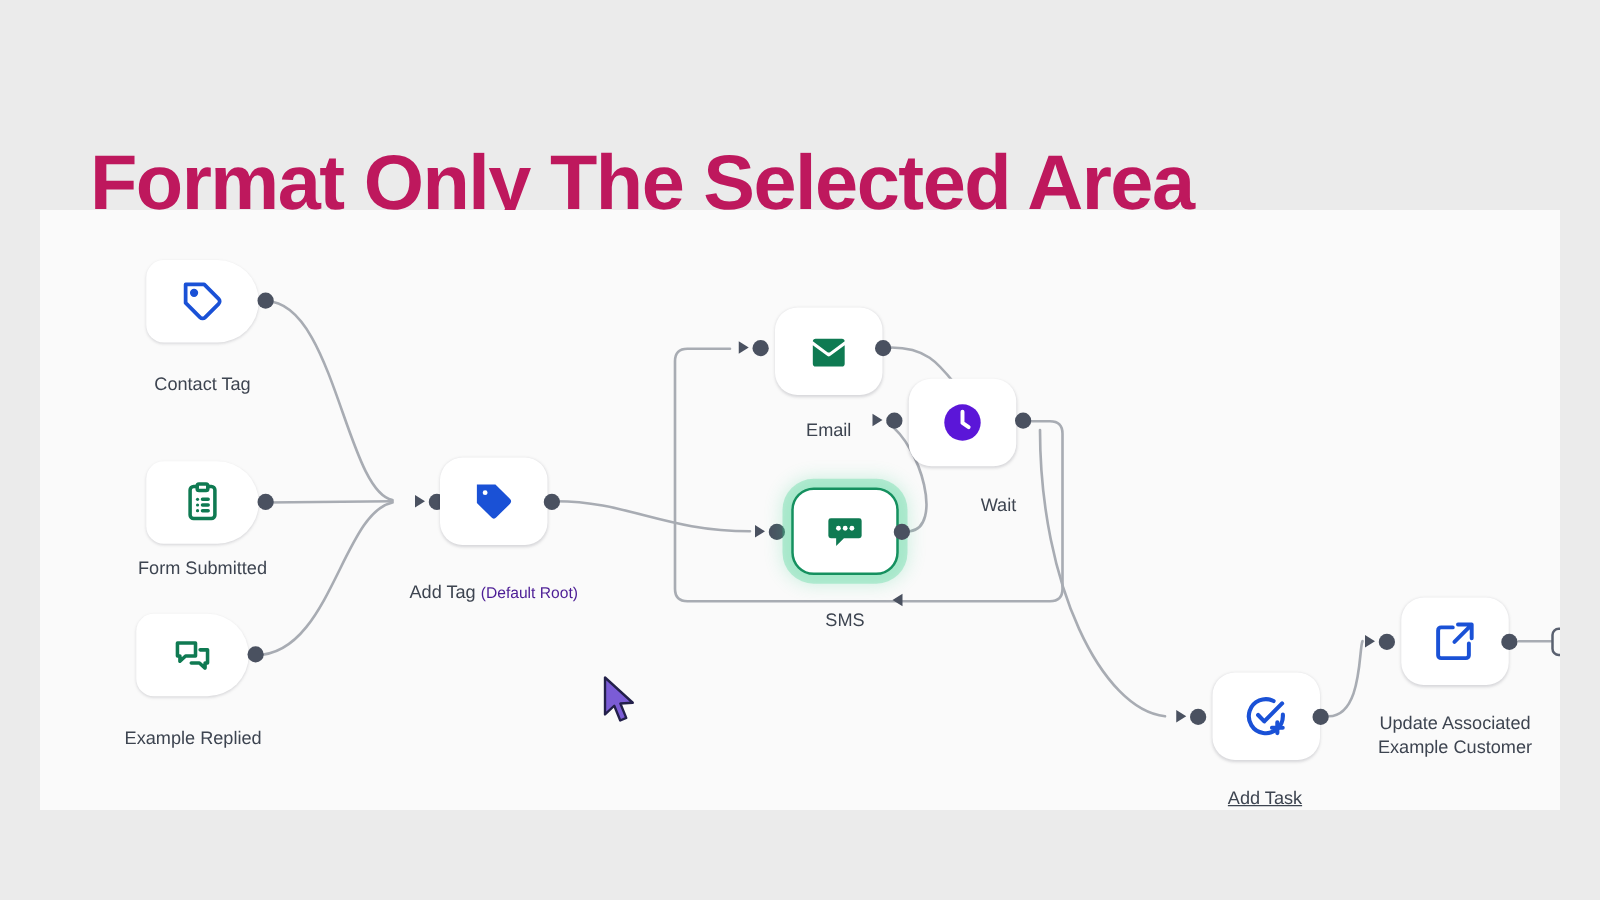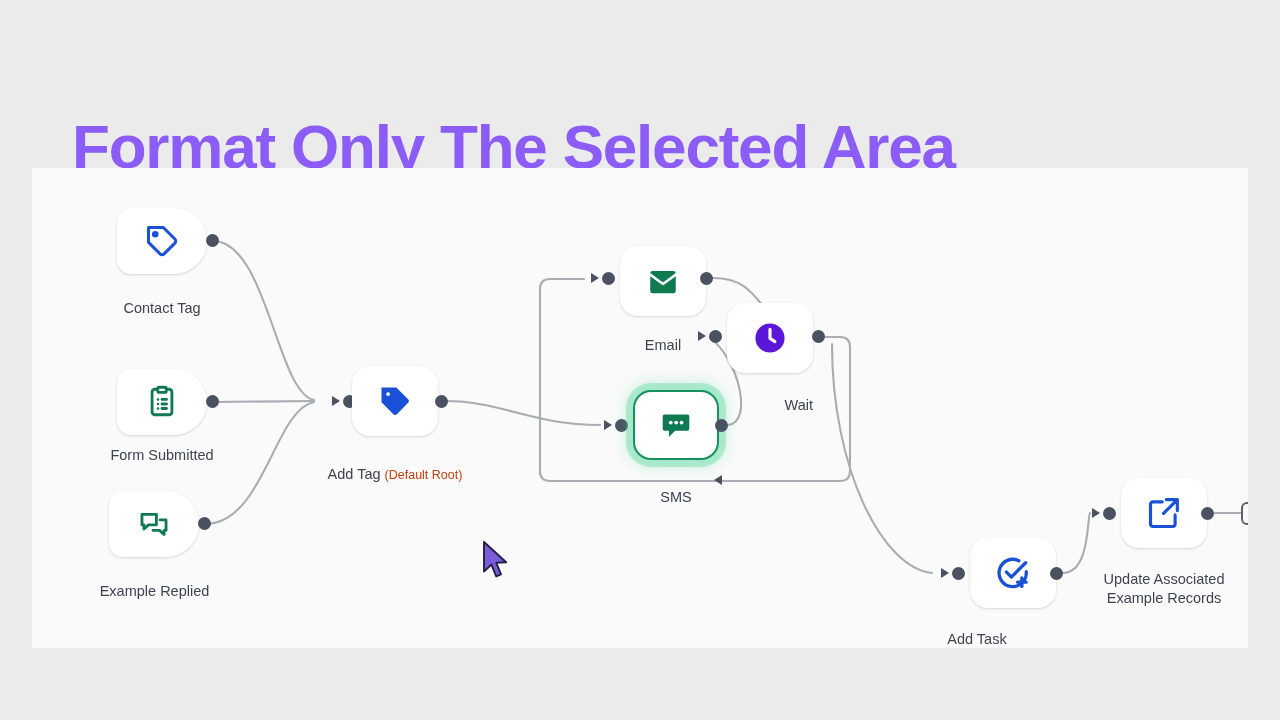--- a/index.html
+++ b/index.html
@@ -20,21 +20,21 @@
   }
 
   
   #page-title {
     position: absolute;
     left: 72px;
     top: 72px;
     font-size: 62px;
     font-weight: 900;
     letter-spacing: -1.2px;
-    color: #8b5cf6;
+    color: #be185d;
     line-height: 1.05;
     white-space: nowrap;
     font-family: "Liberation Sans", sans-serif;
   }
 
   
   #canvas-panel {
     position: absolute;
     left: 32px;
     top: 168px;
@@ -83,21 +83,21 @@
     font-size: 14.5px;
     color: #3d4450;
     white-space: nowrap;
     text-align: center;
     line-height: 1.32;
     font-family: "Liberation Sans", sans-serif;
     margin-top: 17px;
   }
   .node-label .sub {
     font-size: 12.5px;
-    color: #c2410c;
+    color: #4c1d95;
   }
 
   
   .port {
     position: absolute;
     width: 13px;
     height: 13px;
     border-radius: 50%;
     background: #4a5160;
   }
@@ -292,38 +292,38 @@
     <div class="node action" style="left:938px; top:370px;">
       <span>
         <svg class="icon-svg" width="38" height="38" viewBox="0 0 24 24" fill="none" stroke="#1a51d6" stroke-width="2.1" stroke-linecap="round" stroke-linejoin="round">
           <path d="M20.4 11.2v.8a8.6 8.6 0 1 1-4.7-7.7"></path>
           <path d="M7.9 11.4 11 14.6l9-9.1"></path>
           <path d="M17.6 15.1v5.4M14.9 17.8h5.4"></path>
         </svg>
       </span>
     </div>
     <div class="port" style="left:1018px; top:399px;"></div>
-    <div class="node-label" style="left:885px; top:445px; width:120px;">
+    <div class="node-label" style="left:920px; top:445px; width:120px;text-decoration:underline;">
       <span>Add Task</span>
     </div>
 
     <div class="arrowhead" style="left:1060px; top:340px;"></div>
     <div class="port" style="left:1071px; top:339px;"></div>
     <div class="node action" style="left:1089px; top:310px;">
       <span>
         <svg class="icon-svg" width="36" height="36" viewBox="0 0 24 24" fill="none" stroke="#1a51d6" stroke-width="2.1" stroke-linecap="round" stroke-linejoin="round">
           <path d="M19.4 13.2v6.2a1.6 1.6 0 0 1-1.6 1.6H4.6A1.6 1.6 0 0 1 3 19.4V6.2a1.6 1.6 0 0 1 1.6-1.6h6.2"></path>
           <path d="M13.6 3.1h7.3v7.3M20.9 3.1 11.7 12.3"></path>
         </svg>
       </span>
     </div>
     <div class="port" style="left:1169px; top:339px;"></div>
     <div class="node-label" style="left:1032px; top:385px; width:200px;">
       <span>Update Associated</span><br>
-      <span>Example Records</span>
+      <span>Example Customer</span>
     </div>
 
     <div id="add-node-button" style="left:1209px; top:334px;">
       <span>+</span>
     </div>
 
   </div>
 
   <div id="mouse-cursor">
     <svg width="30" height="44" viewBox="0 0 30 44" xmlns="http://www.w3.org/2000/svg">

